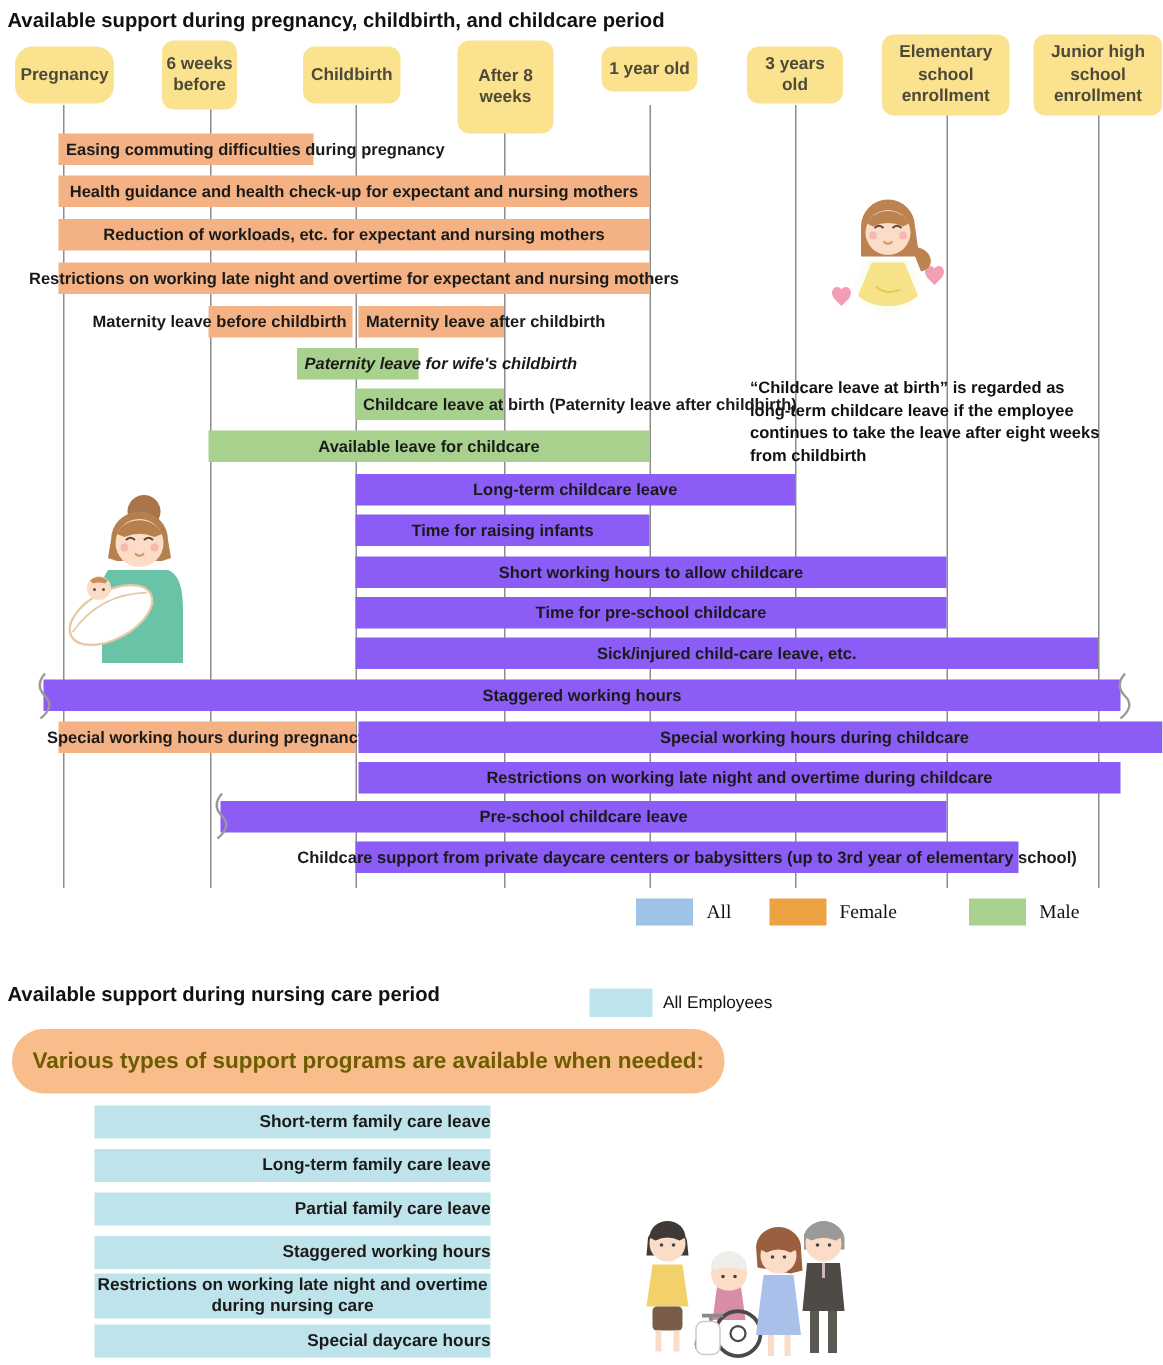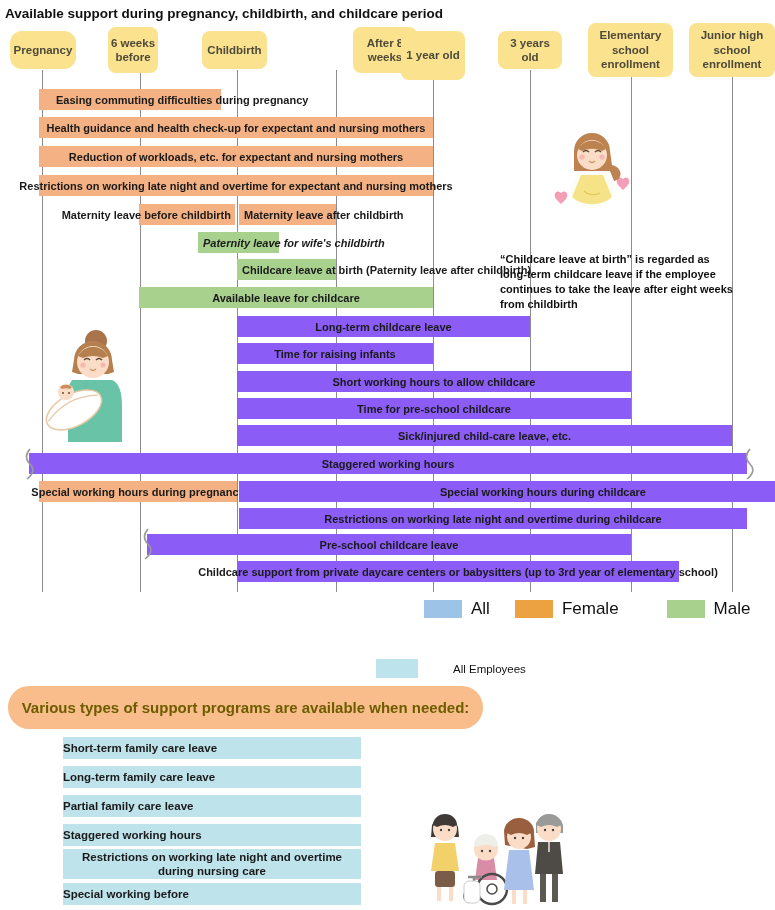--- a/index.html
+++ b/index.html
@@ -21,57 +21,57 @@
   .bar.right-out .lbl{padding-right:4px;}
   .brace{position:absolute;z-index:3;}
   
   .note{position:absolute;left:500px;top:252px;width:234px;font-size:11px;font-weight:600;line-height:1.35;color:#111;}
   
   .legend{position:absolute;left:424px;top:599px;display:flex;align-items:center;z-index:3;}
   .legend .sw{width:38px;height:18px;margin-right:9px;}
   .legend .sw.all{background:#9DC3E6;}
   .legend .sw.female{background:#EDA242;}
   .legend .sw.male{background:#A9D18E;}
-  .legend .lt{font-size:17px;color:#111;margin-right:25px;}
+  .legend .lt{font-size:13px;color:#111;margin-right:25px;font-family:Liberation Serif, serif;}
   .legend .lt.wide{margin-right:48px;}
   
-  .nurse-legend{position:absolute;left:376px;top:659px;display:flex;align-items:center;gap:28px;}
+  .nurse-legend{position:absolute;left:393px;top:659px;display:flex;align-items:center;}
   .nurse-legend .sw{width:42px;height:19px;background:#BDE3EC;margin-right:7px;}
   .nurse-legend .lt{font-size:11.5px;color:#111;}
   .banner{position:absolute;left:8px;top:686px;width:475px;height:43px;background:#F8BD8B;border-radius:21px;display:flex;align-items:center;justify-content:center;}
   .banner .lbl{font-size:15px;font-weight:bold;color:#6E5C00;}
-  .nbar{position:absolute;left:63px;width:298px;background:#BFE3EB;display:flex;align-items:center;justify-content:flex-start;text-align:center;z-index:2;}
+  .nbar{position:absolute;left:63px;width:264px;background:#BFE3EB;display:flex;align-items:center;justify-content:flex-end;text-align:center;z-index:2;}
   .nbar .lbl{font-size:11.5px;font-weight:bold;color:#1a1a1a;line-height:1.25;}
   .illus{position:absolute;z-index:4;}
 </style>
 </head>
 <body>
 
 <div id="stage">
 
   <div class="sec-title" style="left:5px;top:6px;">Available support during pregnancy, childbirth, and childcare period</div>
 
   <div id="chart1">
       <div class="grid-line" style="left: 42px; top: 70px; height: 522px;"></div>
       <div class="col-box" style="left: 10px; top: 31px; width: 66px; height: 38px; border-radius: 12px;">Pregnancy</div>
       <div class="grid-line" style="left: 140px; top: 70px; height: 522px;"></div>
       <div class="col-box" style="left: 108px; top: 27px; width: 50px; height: 46px;">6 weeks before</div>
       <div class="grid-line" style="left: 237px; top: 70px; height: 522px;"></div>
       <div class="col-box" style="left: 202px; top: 31px; width: 65px; height: 38px;">Childbirth</div>
       <div class="grid-line" style="left: 336px; top: 70px; height: 522px;"></div>
-      <div class="col-box" style="left: 305px; top: 27px; width: 64px; height: 46px; margin-left: 48px;">After 8 weeks</div>
+      <div class="col-box" style="left: 305px; top: 27px; width: 64px; height: 62px;">After 8 weeks</div>
       <div class="grid-line" style="left: 433px; top: 70px; height: 522px;"></div>
-      <div class="col-box" style="left: 401px; top: 31px; width: 64px; height: 49px;">1 year old</div>
+      <div class="col-box" style="left: 401px; top: 31px; width: 64px; height: 30px;">1 year old</div>
       <div class="grid-line" style="left: 530px; top: 70px; height: 522px;"></div>
       <div class="col-box" style="left: 498px; top: 31px; width: 64px; height: 38px;">3 years old</div>
       <div class="grid-line" style="left: 631px; top: 70px; height: 522px;"></div>
       <div class="col-box" style="left: 588px; top: 23px; width: 85px; height: 54px;">Elementary school enrollment</div>
       <div class="grid-line" style="left: 732px; top: 70px; height: 522px;"></div>
       <div class="col-box" style="left: 689px; top: 23px; width: 86px; height: 54px;">Junior high school enrollment</div>
-      <div class="bar female left-out" style="left: 39px; top: 89px; width: 170px; padding-left: 12px;">
+      <div class="bar female left-out" style="left: 39px; top: 89px; width: 170px;">
         <span class="lbl">Easing commuting difficulties during pregnancy</span>
       </div>
       <div class="bar female" style="left: 39px; top: 117px; width: 394px;">
         <span class="lbl">Health guidance and health check-up for expectant and nursing mothers</span>
       </div>
       <div class="bar female" style="left: 39px; top: 146px; width: 394px;">
         <span class="lbl">Reduction of workloads, etc. for expectant and nursing mothers</span>
       </div>
       <div class="bar female" style="left: 39px; top: 175px; width: 394px;">
         <span class="lbl">Restrictions on working late night and overtime for expectant and nursing mothers</span>
@@ -214,20 +214,21 @@
     <path d="M112 26 a14 13 0 0 1 27 2 l0 8 -27 0 z" fill="#9a9a98"></path>
     <circle cx="125" cy="32" r="12" fill="#FBDCC6"></circle>
     <path d="M113 28 a12 11 0 0 1 24 0 l-4 2 a16 13 0 0 0 -16 0 z" fill="#9a9a98"></path>
     <circle cx="121" cy="33" r="1.2" fill="#444"></circle>
       <circle cx="129" cy="33" r="1.2" fill="#444"></circle>
     <path d="M114 45 h22 l3 32 h-28 z" fill="#4e4a46"></path>
     <path d="M125 45 v10" stroke="#cbb" stroke-width="2"></path>
     <path d="M119 77 v28 M131 77 v28" stroke="#5c5854" stroke-width="6"></path>
   </svg>
 
+  <div class="sec-title" style="left:5px;top:655px;">Available support during nursing care period</div>
 
   <div class="nurse-legend">
     <span class="sw"></span>
     <span class="lt">All Employees</span>
   </div>
 
   <div class="banner">
     <span class="lbl">Various types of support programs are available when needed:</span>
   </div>
 
@@ -241,17 +242,17 @@
       <div class="nbar" style="top: 795px; height: 22px;">
         <span class="lbl">Partial family care leave</span>
       </div>
       <div class="nbar" style="top: 824px; height: 22px;">
         <span class="lbl">Staggered working hours</span>
       </div>
       <div class="nbar" style="top: 849px; height: 30px;">
         <span class="lbl">Restrictions on working late night and overtime during nursing care</span>
       </div>
       <div class="nbar" style="top: 883px; height: 22px;">
-        <span class="lbl">Special working before</span>
+        <span class="lbl">Special daycare hours</span>
       </div>
     </div>
 
 </div>
 
 </body></html>

